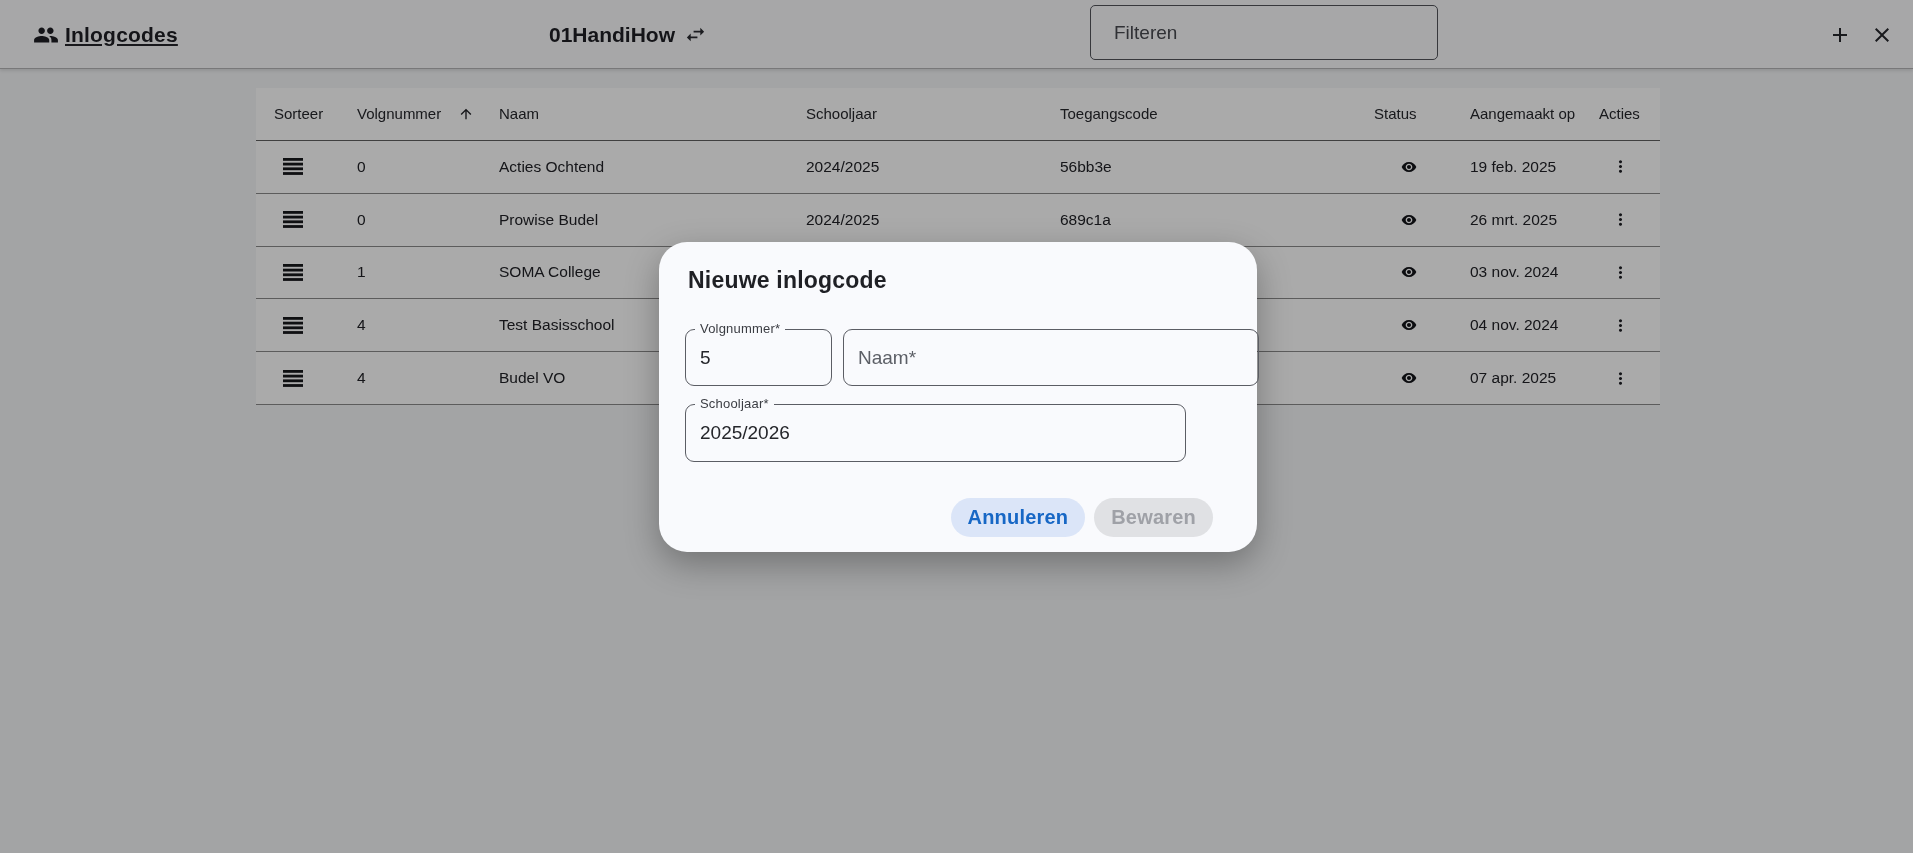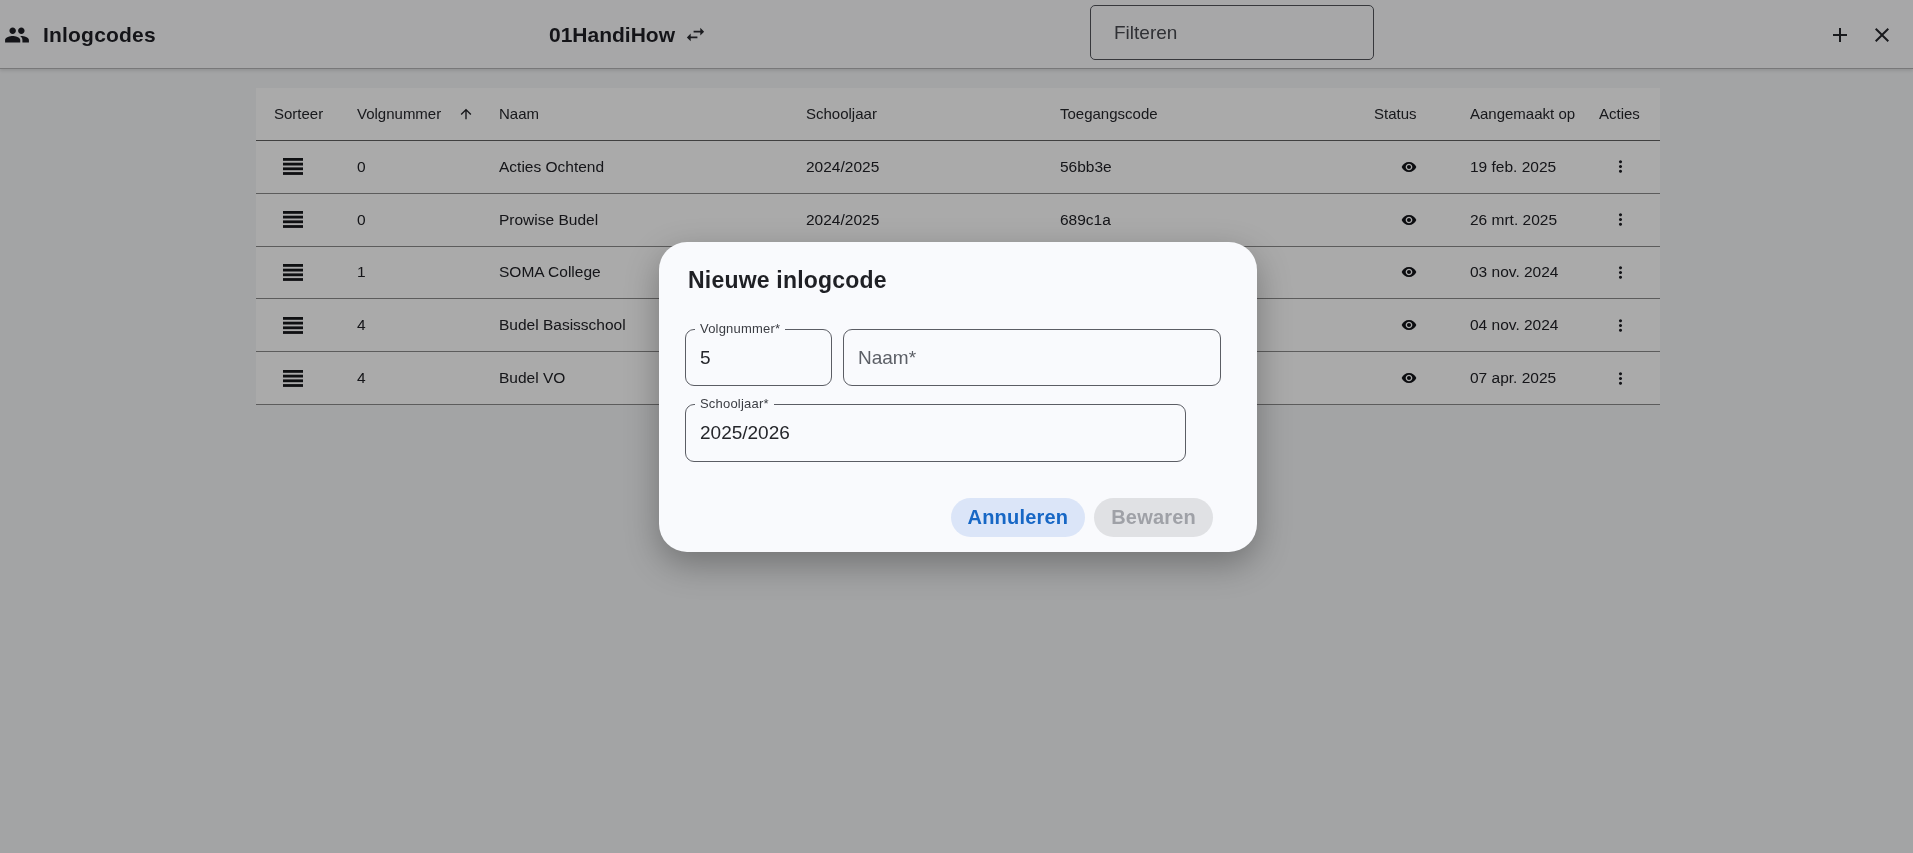--- a/index.html
+++ b/index.html
@@ -14,31 +14,31 @@
 
   
   .topbar {
     position: absolute; top: 0; left: 0; width: 1913px; height: 69px;
     background: #fbfbfd;
     border-bottom: 1px solid rgba(0,0,0,0.28);
     box-shadow: 0 2px 3px rgba(0,0,0,0.10);
     z-index: 1;
   }
   .topbar-left {
-    position: absolute; left: 4px; top: 0; height: 69px;
-    display: flex; align-items: center; gap: 13px;
+    position: absolute; left: 33px; top: 0; height: 69px;
+    display: flex; align-items: center; gap: 6px; text-decoration: underline;
   }
   .page-title { font-size: 21px; font-weight: 700; letter-spacing: 0.2px; color: #1e1f24; }
   .topbar-center {
     position: absolute; left: 549px; top: 0; height: 69px;
     display: flex; align-items: center; gap: 6px;
   }
   .context-title { font-size: 21px; font-weight: 600; color: #1e1f24; }
   .filter-box {
-    position: absolute; left: 1090px; top: 5px; width: 284px; height: 55px;
+    position: absolute; left: 1090px; top: 5px; width: 348px; height: 55px;
     border: 1px solid #53555b; border-radius: 5px;
     background: transparent;
     font-family: "Liberation Sans", sans-serif;
     font-size: 19px; color: #3c3e44;
     padding: 0 0 0 23px; outline: none;
   }
   .filter-box::placeholder { color: #484a50; opacity: 1; }
   .topbar-actions {
     position: absolute; right: 17px; top: 0; height: 69px;
     display: flex; align-items: center; gap: 14px;
@@ -83,21 +83,21 @@
     box-shadow: 0 12px 34px rgba(0,0,0,0.30);
   }
   .dialog-title {
     position: absolute; left: 29px; top: 25px;
     font-size: 23px; font-weight: 600; color: #1f2025; letter-spacing: 0.2px;
   }
   .field {
     position: absolute; border: 1px solid #5b5d64; border-radius: 9px; background: transparent;
   }
   .field-volg  { left: 26px;  top: 87px;  width: 147px; height: 57px; }
-  .field-naam  { left: 184px; top: 87px;  width: 378px; height: 57px; }
+  .field-naam  { left: 184px; top: 87px;  width: 416px; height: 57px; }
   .field-school{ left: 26px;  top: 162px; width: 501px; height: 58px; }
   .field-label {
     position: absolute; top: -9px; left: 9px;
     background: #f9fafd; padding: 0 5px;
     font-size: 13px; color: #3b3d43; letter-spacing: 0.2px;
   }
   .field-input {
     width: 100%; height: 100%; border: none; background: transparent; outline: none;
     font-family: "Liberation Sans", sans-serif;
     font-size: 19px; color: #25262b; padding: 0 10px 0 14px;
@@ -272,21 +272,21 @@
     <div class="trow">
       <div class="td td-drag">
         <svg width="20" height="17" viewBox="0 0 20 17" fill="#17181c">
             <rect x="0" y="0" width="20" height="2.8"></rect>
             <rect x="0" y="4.7" width="20" height="2.8"></rect>
             <rect x="0" y="9.4" width="20" height="2.8"></rect>
             <rect x="0" y="14.1" width="20" height="2.8"></rect>
           </svg>
       </div>
       <div class="td">4</div>
-      <div class="td">Budel Basisschool</div>
+      <div class="td">Test Basisschool</div>
       <div class="td"></div>
       <div class="td"></div>
       <div class="td td-status">
         <svg width="22" height="16" viewBox="0 0 24 24" fill="#131419">
             <path d="M12 4.5C7 4.5 2.73 7.61 1 12c1.73 4.39 6 7.5 11 7.5s9.27-3.11 11-7.5c-1.73-4.39-6-7.5-11-7.5zM12 17c-2.76 0-5-2.24-5-5s2.24-5 5-5 5 2.24 5 5-2.24 5-5 5zm0-8c-1.66 0-3 1.34-3 3s1.34 3 3 3 3-1.34 3-3-1.34-3-3-3z"></path>
           </svg>
       </div>
       <div class="td">04 nov. 2024</div>
       <div class="td td-actions">
         <button class="dots-btn">

